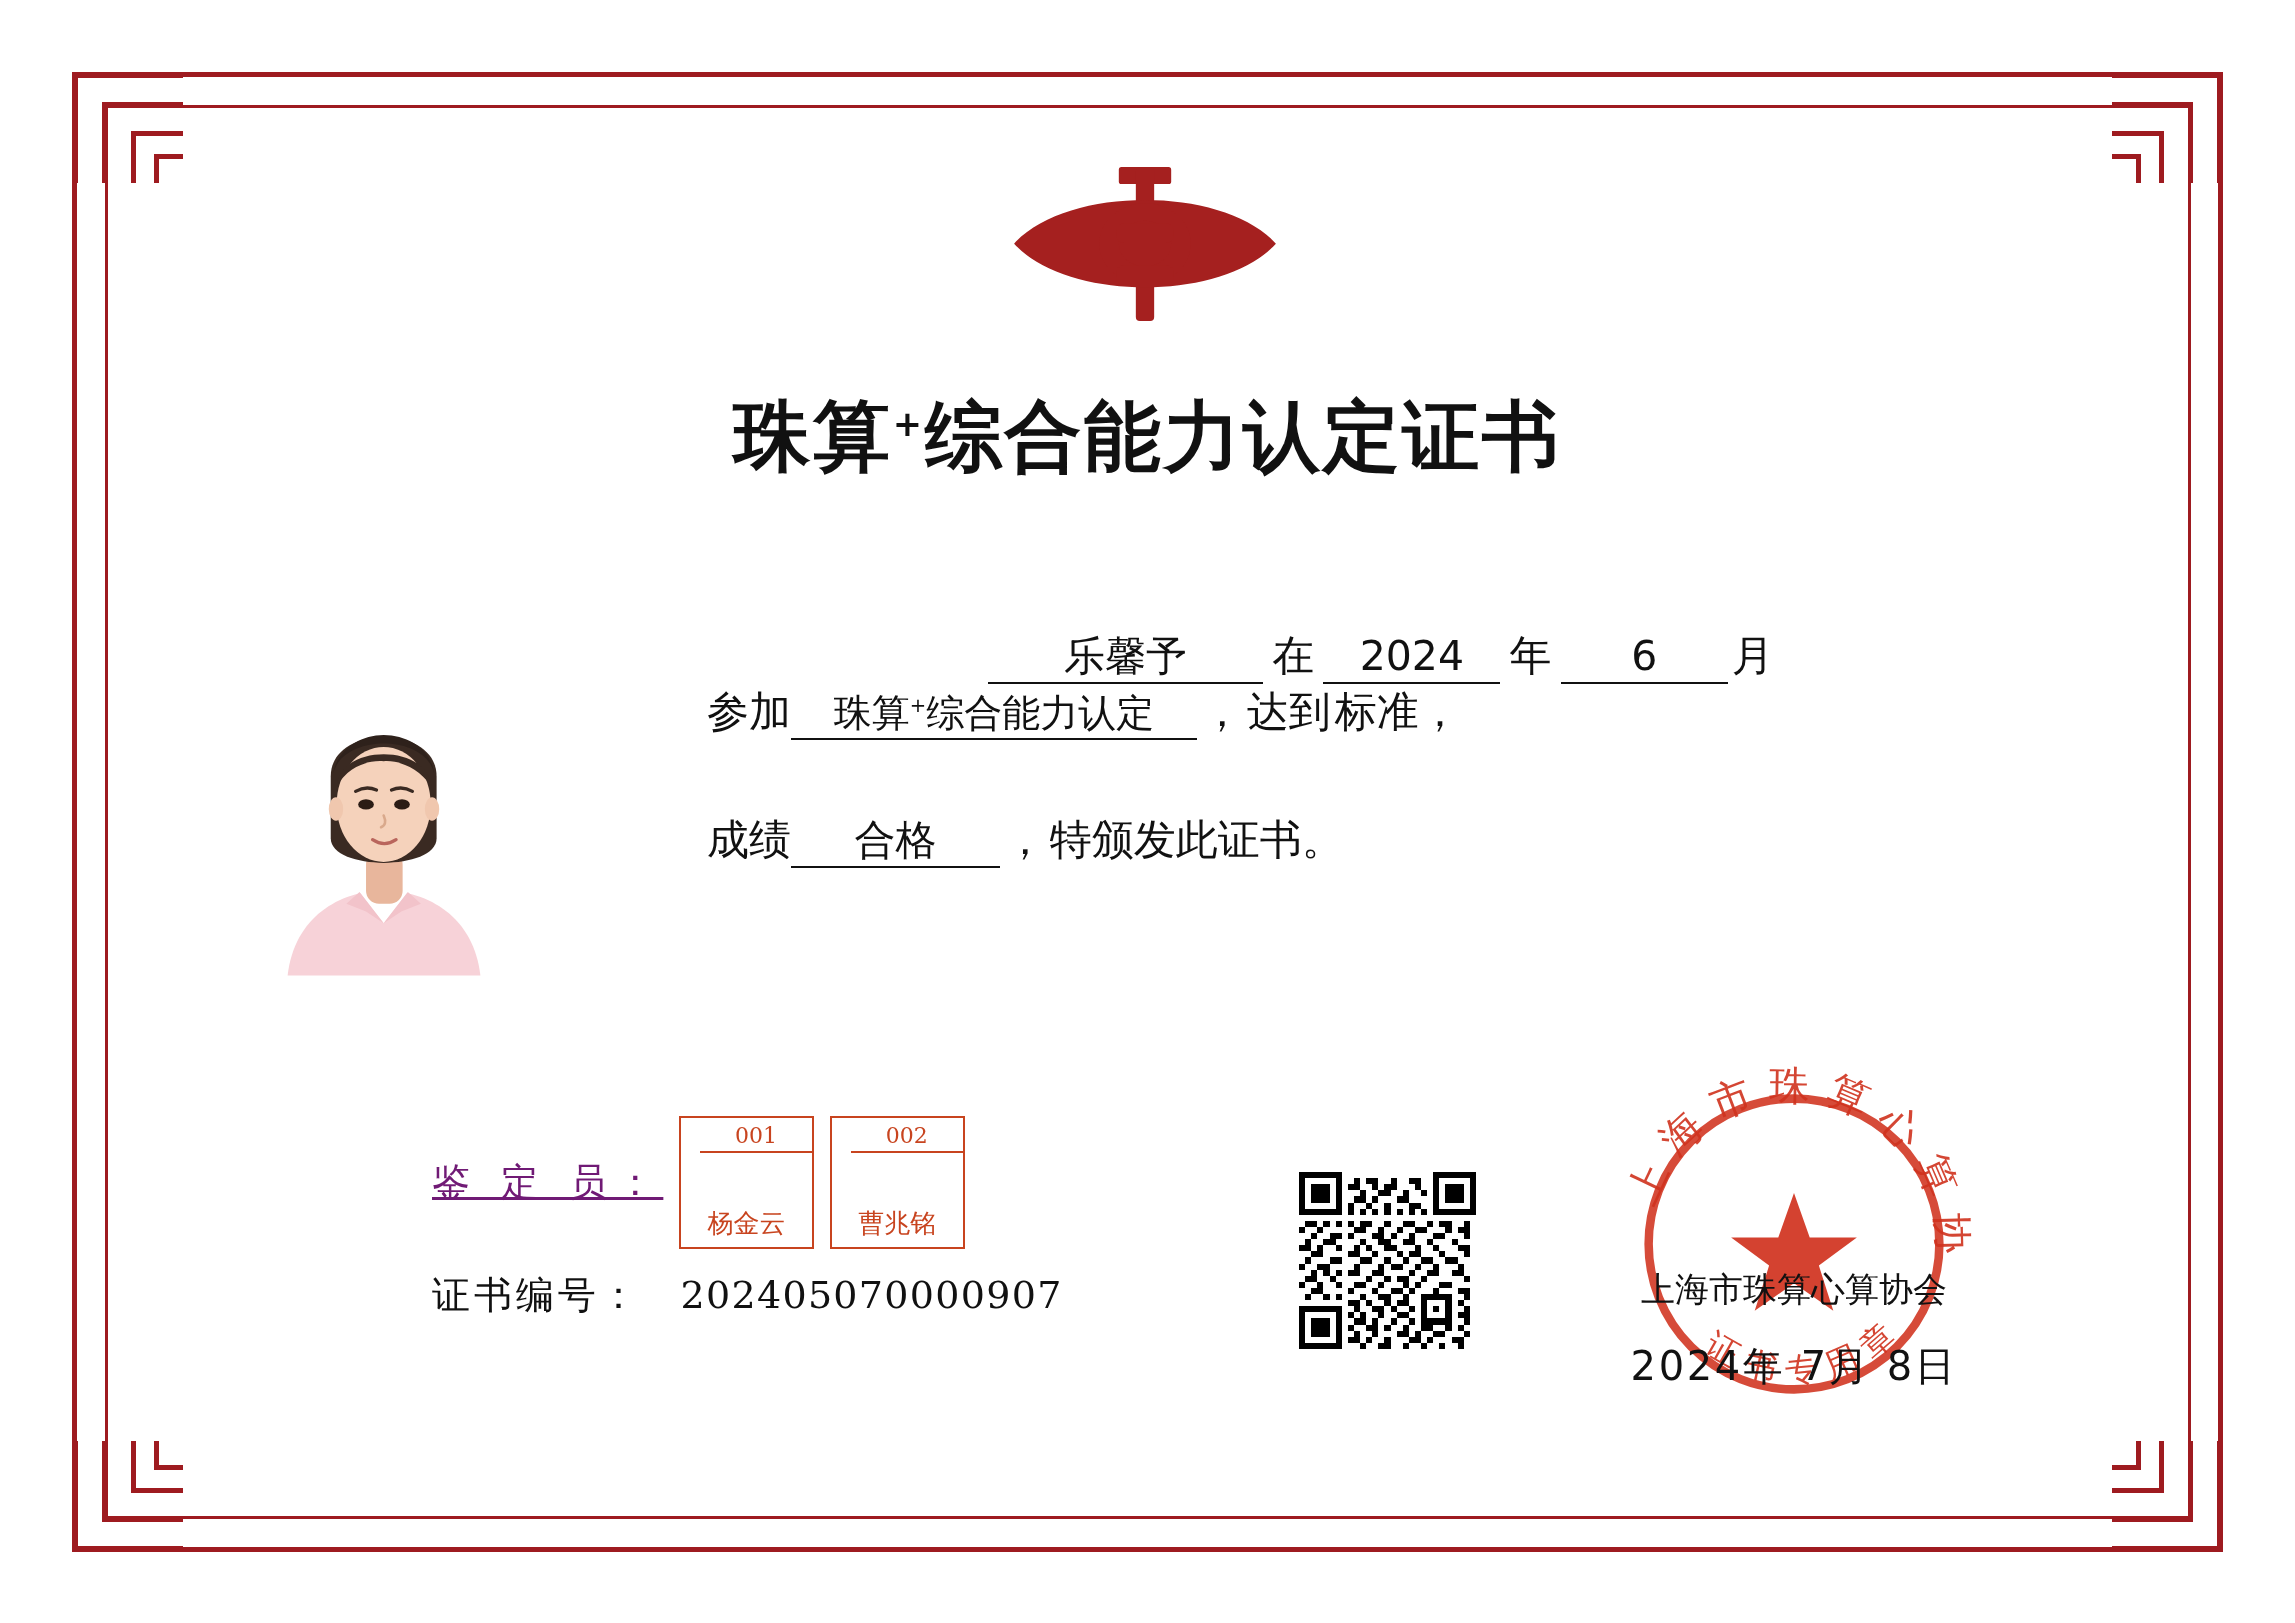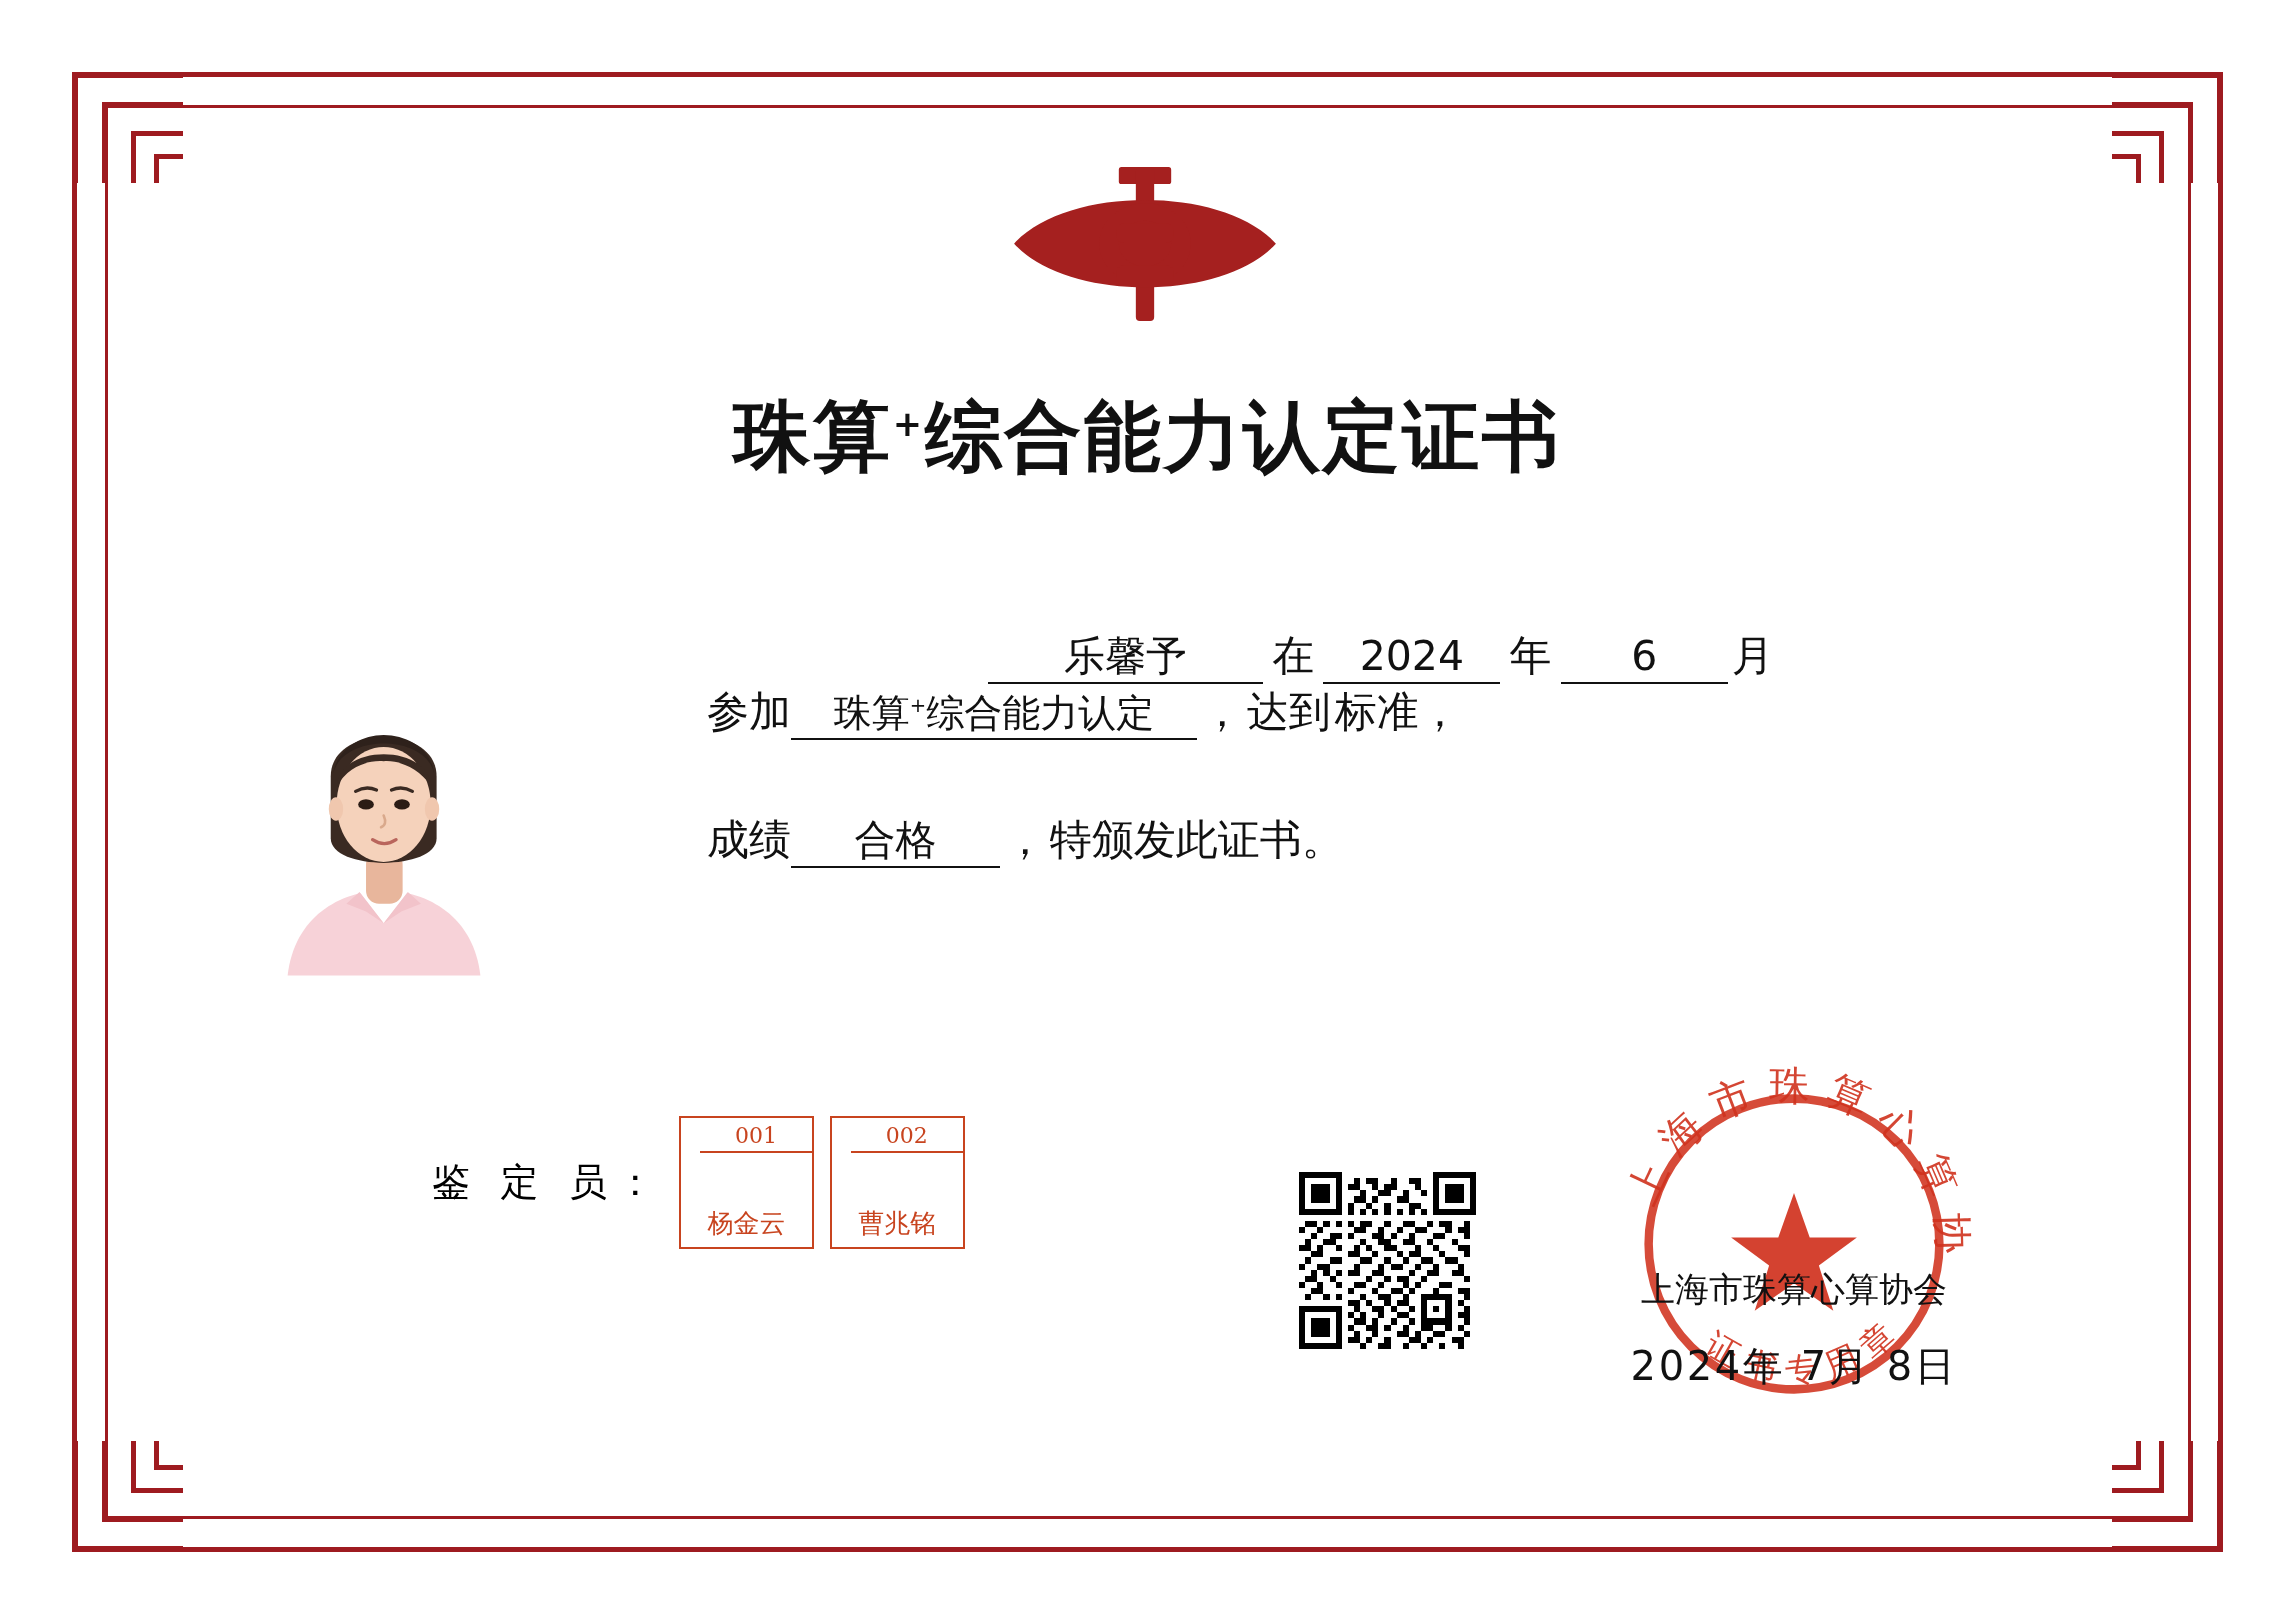--- a/index.html
+++ b/index.html
@@ -153,23 +153,24 @@
     position: absolute;
     left: 432px;
     top: 1116px;
     display: flex;
     align-items: center;
   }
   .examiner-label {
     font-family: "DejaVu Sans", "Liberation Sans", sans-serif;
     font-size: 38px;
     letter-spacing: 9.2px;
-    color: #000000;
+    color: #701a75;
     white-space: nowrap;
     margin-right: 15.7px;
+    text-decoration: underline;
   }
   .stamp-box {
     width: 131px;
     border: 2px solid #c8441f;
     margin-right: 15.7px;
     text-align: center;
     color: #c8441f;
     font-family: "DejaVu Serif", "Liberation Serif", serif;
   }
   .stamp-box .code {
@@ -388,20 +389,24 @@
     <div class="stamp-box">
       <div class="code">001</div>
       <div class="nm">杨金云</div>
     </div>
     <div class="stamp-box">
       <div class="code">002</div>
       <div class="nm">曹兆铭</div>
     </div>
   </div>
 
+  <div class="certno-row">
+    <span class="certno-label">证书编号：</span>
+    <span class="certno-value">202405070000907</span>
+  </div>
 
   <div class="qr">
     <svg width="177" height="177" viewBox="0 0 29 29" shape-rendering="crispEdges" xmlns="http://www.w3.org/2000/svg">
       <rect width="29" height="29" fill="#ffffff"></rect>
       <g fill="#000000">
 
         <rect x="0" y="0" width="7" height="1"></rect>
           <rect x="0" y="6" width="7" height="1"></rect>
         <rect x="0" y="0" width="1" height="7"></rect>
           <rect x="6" y="0" width="1" height="7"></rect>

